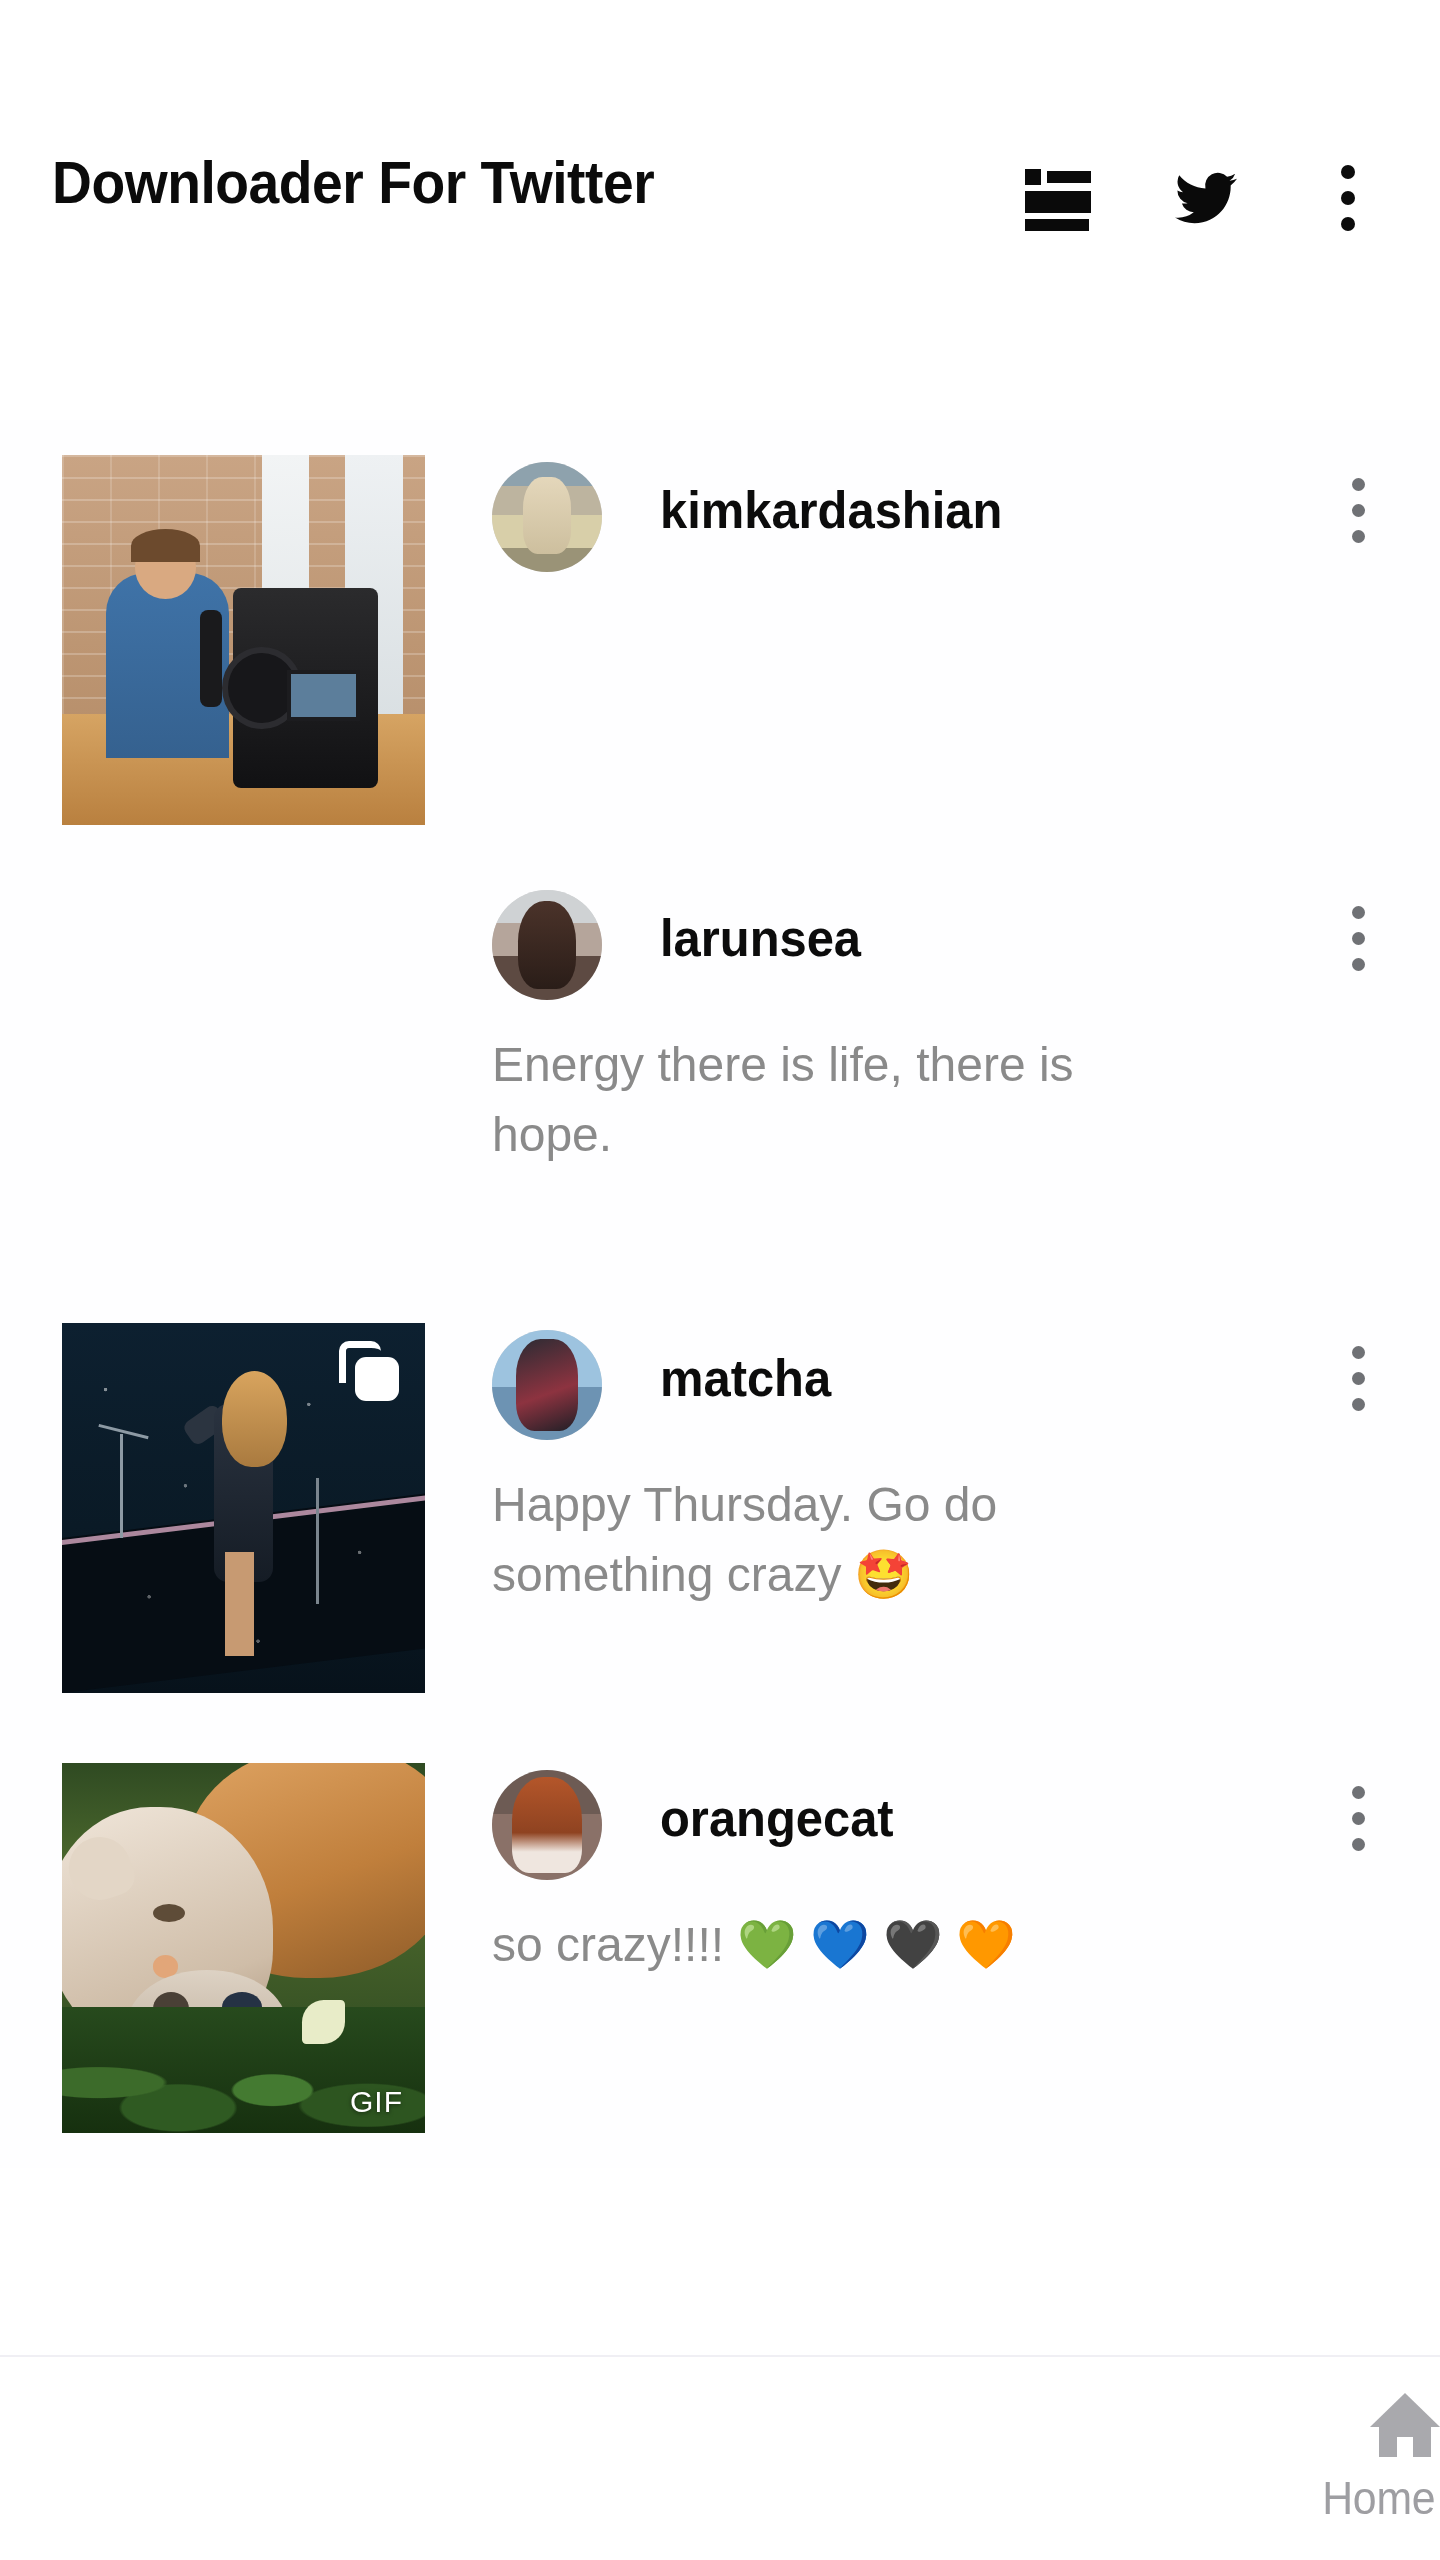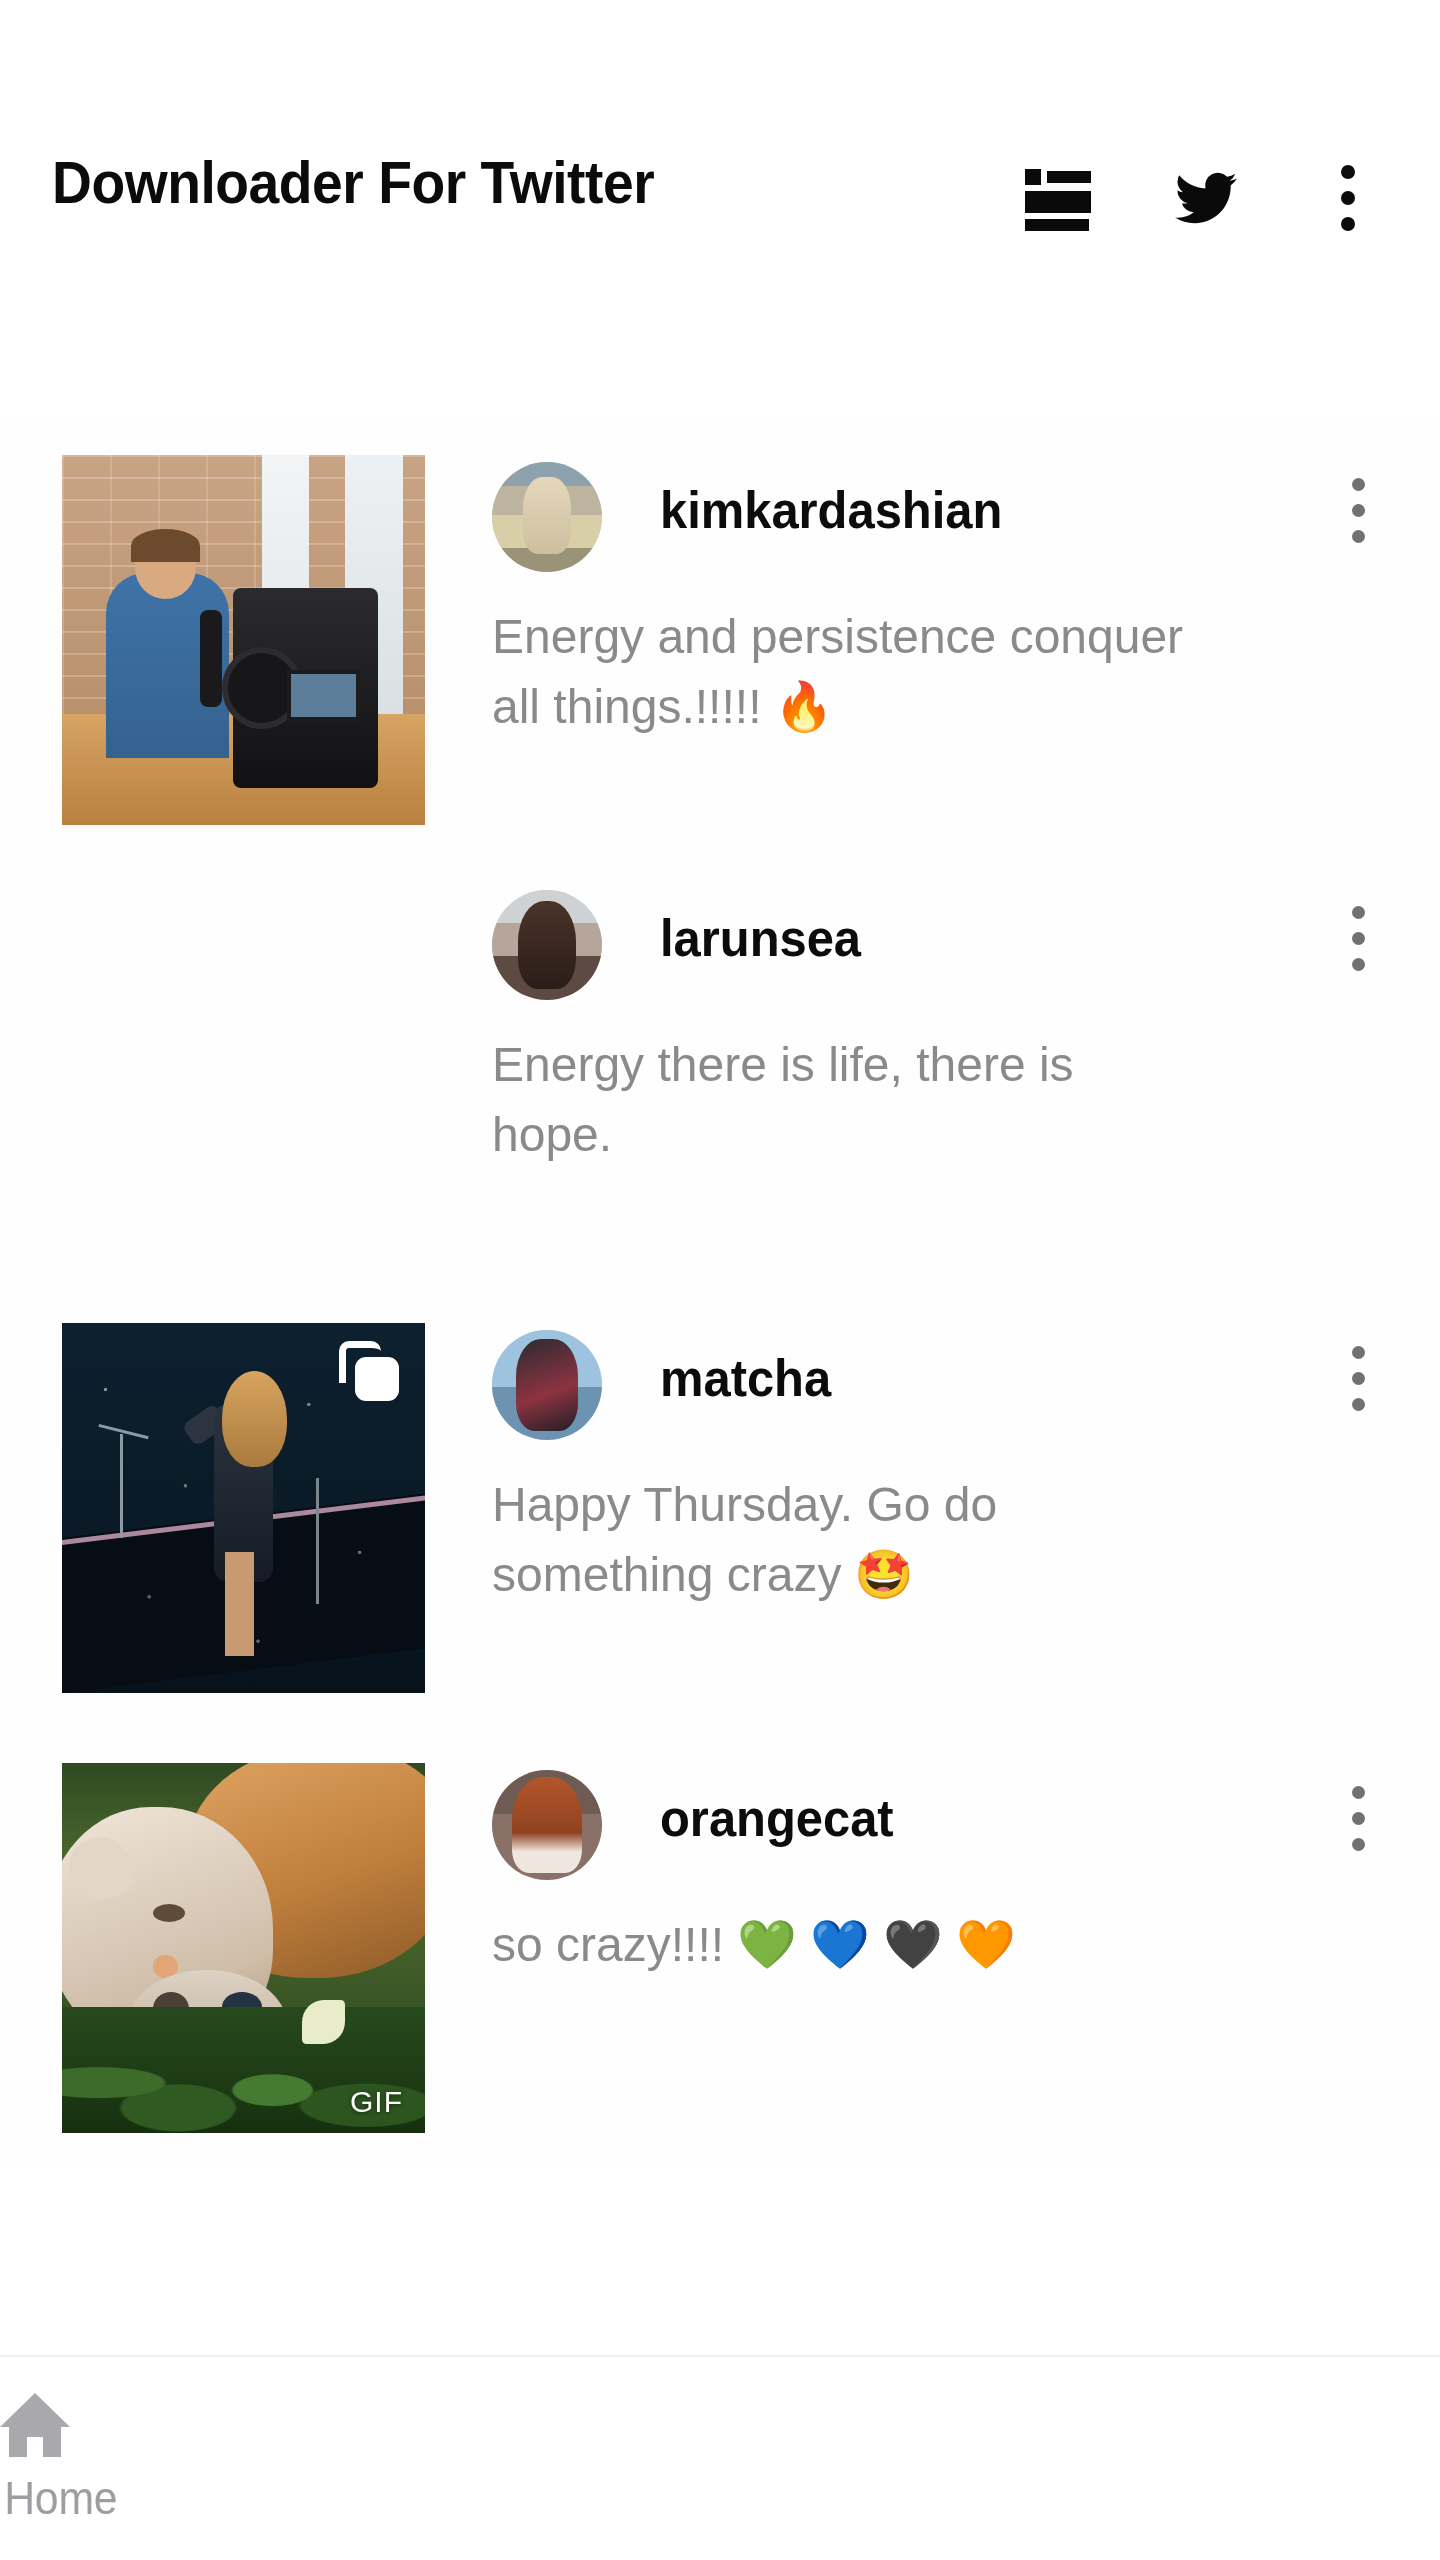--- a/index.html
+++ b/index.html
@@ -260,21 +260,21 @@
   .row-menu .rm-dots b { display:block; width:13px; height:13px; border-radius:50%; background:#6f7175; }
 
   
   #bottom-nav {
     position:absolute; left:0; bottom:0; width:1440px; height:205px;
     background:#ffffff; border-top:2px solid #f0eff4;
     display:flex;
   }
   .nav-item {
     flex:1; display:flex; flex-direction:column;
-    align-items:flex-start; justify-content:center; gap:14px;
+    align-items:flex-end; justify-content:center; gap:14px;
     cursor:pointer;
   }
   .nav-label { font-size:46px; font-weight:bold; letter-spacing:-0.3px;
                transform:scaleX(0.93); }
   .nav-item.inactive .nav-label { color:#9e9ea2; font-weight:400; }
   .nav-item.active   .nav-label { color:#3399e6; }
 
   .ic-home { width:70px; height:64px; position:relative; }
   .ic-home .roof { position:absolute; left:0; top:0; width:0; height:0;
       border-left:35px solid transparent; border-right:35px solid transparent;
@@ -340,21 +340,20 @@
           <span class="mic"></span>
           <span class="cam"></span>
         <span class="lens"></span>
           <span class="scr"></span>
       </div>
     </div>
     <div class="avatar">
       <div class="av-in av1"></div>
     </div>
     <div class="username">kimkardashian</div>
-    <div class="caption">Energy and persistence conquer all things.!!!!! 🔥</div>
     <div class="row-menu">
       <span class="rm-dots">
           <b></b>
           <b></b>
           <b></b>
         </span>
     </div>
   </div>
 
   <div class="row r1">

